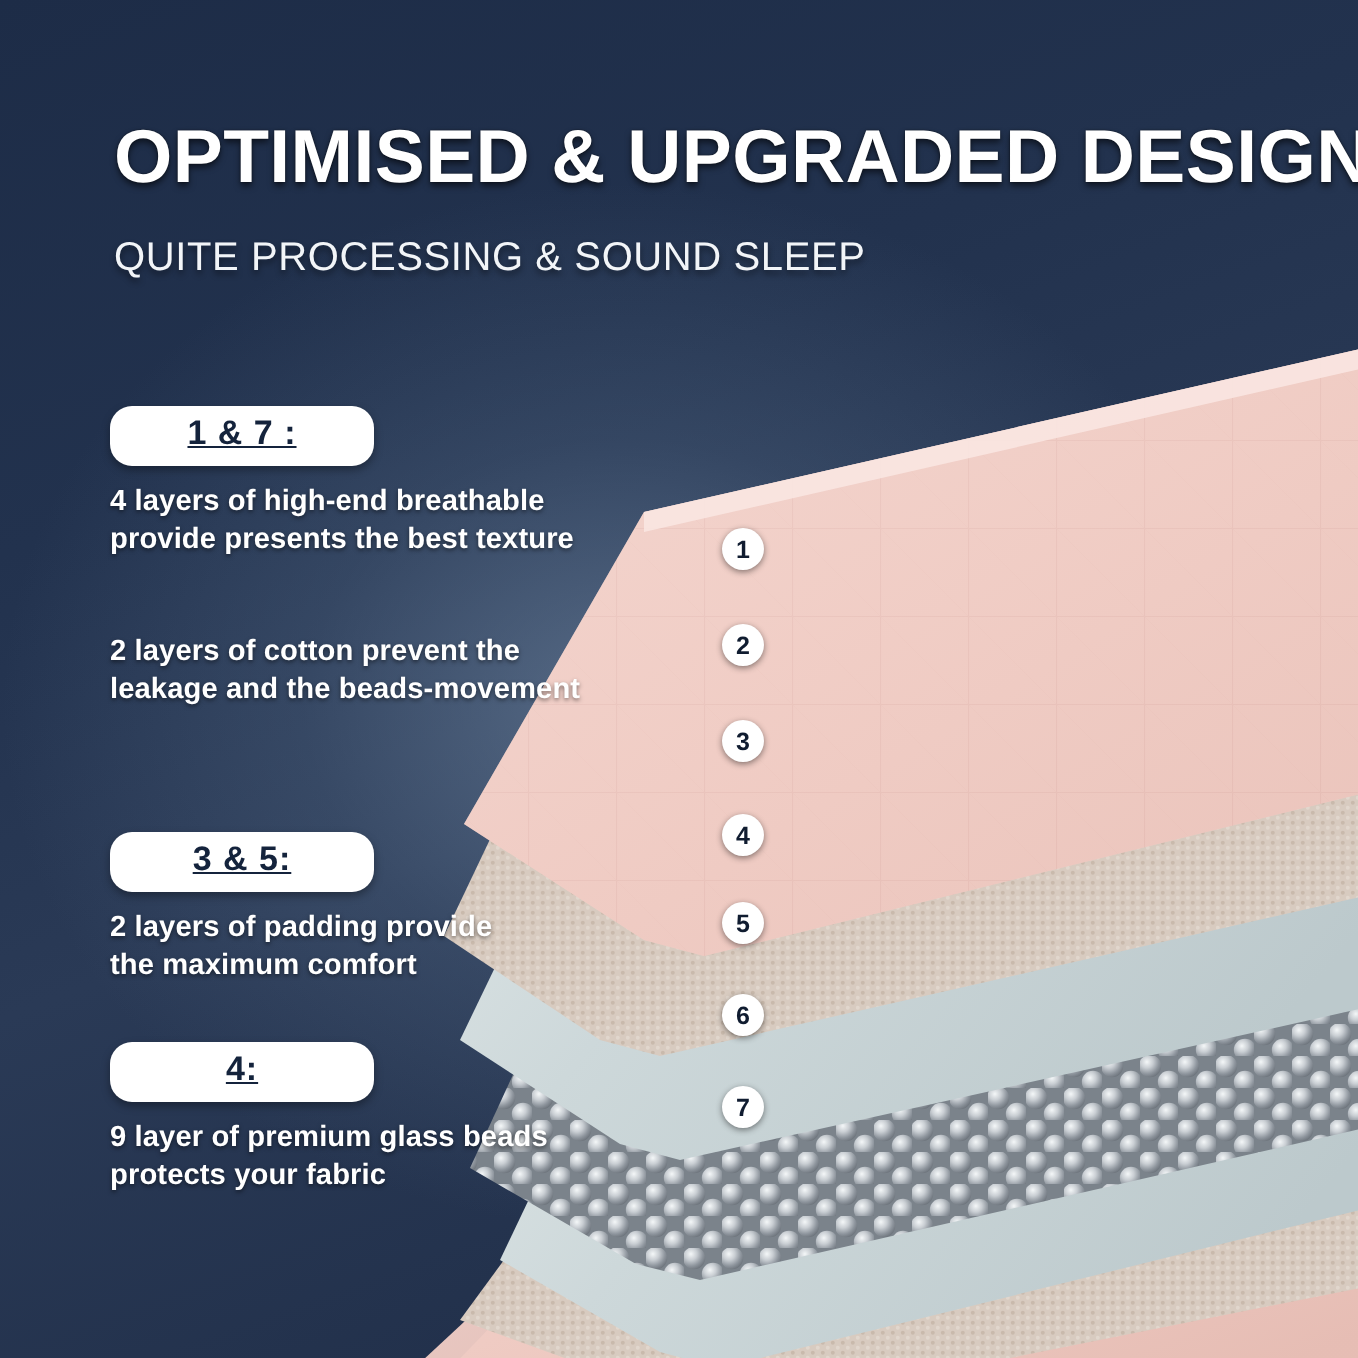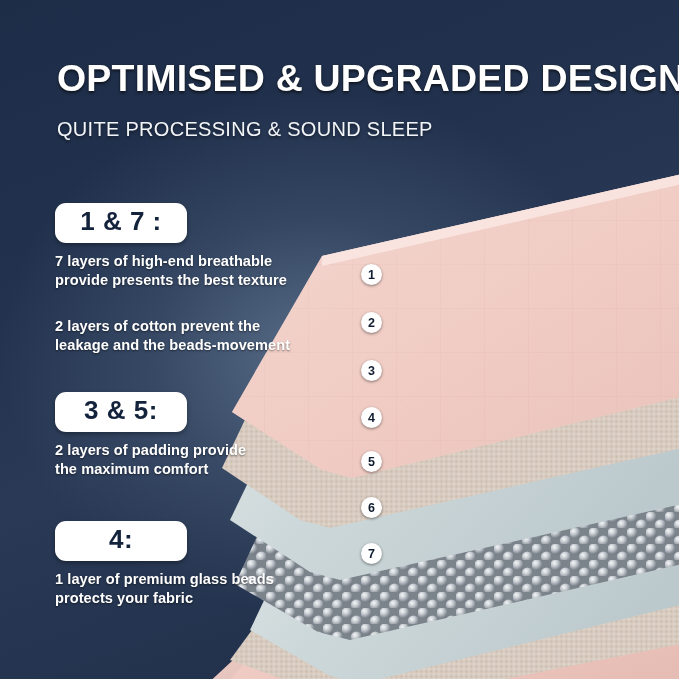--- a/index.html
+++ b/index.html
@@ -32,22 +32,22 @@
   }
 
   
   .block{position:absolute;left:55px;width:260px;}
   .pill{
     display:inline-block;background:#ffffff;border-radius:11px;
     padding:4px 22px 6px 22px;min-width:88px;text-align:center;
     box-shadow:0 2px 4px rgba(0,0,0,0.35);
   }
   .pill span{
-    font-size:26px;font-weight:bold;color:#14233c;
-    letter-spacing:0.5px;line-height:1.15;display:block;
+    font-size:17px;font-weight:bold;color:#14233c;
+    letter-spacing:0.5px;line-height:1.15;display:block;text-decoration:underline;
   }
   .desc{
     margin-top:9px;font-size:14.6px;font-weight:bold;color:#ffffff;
     line-height:1.32;letter-spacing:0.05px;
     text-shadow:0 1px 2px rgba(0,0,0,0.5);
   }
   .desc div{white-space:nowrap;}
 
   
   #stack{position:absolute;left:0;top:0;width:679px;height:679px;}
@@ -166,45 +166,45 @@
   <div class="badge" style="left:361px;top:407px;">4</div>
   <div class="badge" style="left:361px;top:451px;">5</div>
   <div class="badge" style="left:361px;top:497px;">6</div>
   <div class="badge" style="left:361px;top:543px;">7</div>
 
   <div class="block" style="top:203px;">
     <div class="pill">
       <span>1 &amp; 7 :</span>
     </div>
     <div class="desc">
-      <div>7 layers of high-end breathable</div>
+      <div>4 layers of high-end breathable</div>
       <div>provide presents the best texture</div>
     </div>
   </div>
 
   <div class="block" style="top:308px;">
     <div class="desc">
       <div>2 layers of cotton prevent the</div>
       <div>leakage and the beads-movement</div>
     </div>
   </div>
 
-  <div class="block" style="top:392px;">
+  <div class="block" style="top:416px;">
     <div class="pill">
       <span>3 &amp; 5:</span>
     </div>
     <div class="desc">
       <div>2 layers of padding provide</div>
       <div>the maximum comfort</div>
     </div>
   </div>
 
   <div class="block" style="top:521px;">
     <div class="pill">
       <span>4:</span>
     </div>
     <div class="desc">
-      <div>1 layer of premium glass beads</div>
+      <div>9 layer of premium glass beads</div>
       <div>protects your fabric</div>
     </div>
   </div>
 
 </div>
 
 </body></html>

